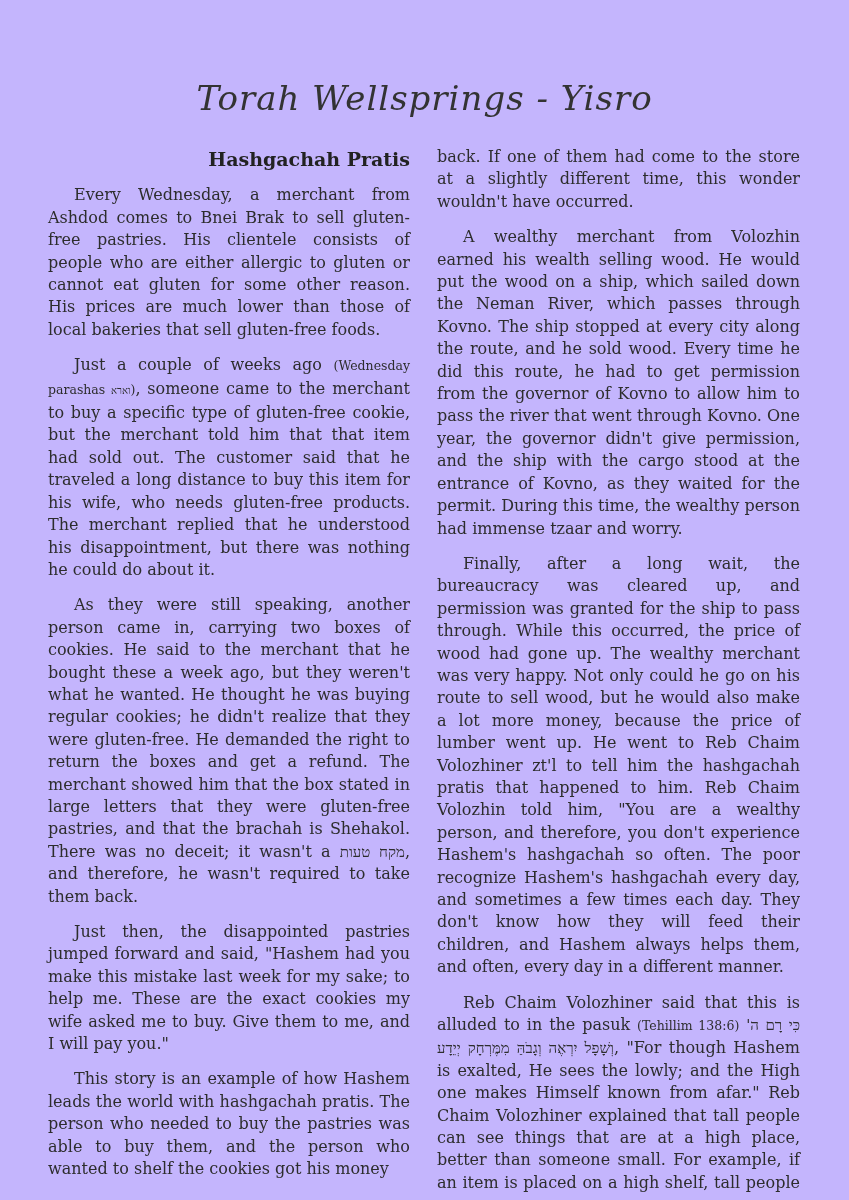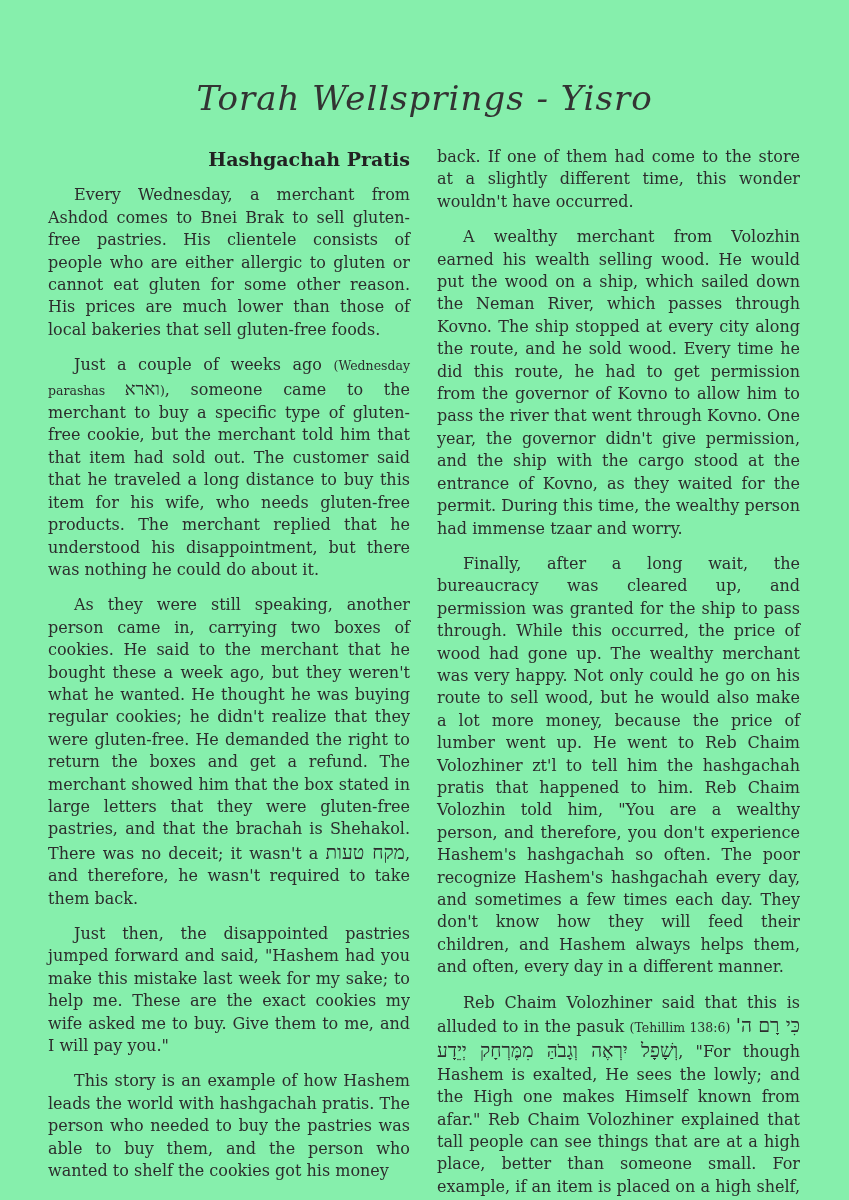--- a/index.html
+++ b/index.html
@@ -1,20 +1,20 @@
 <!DOCTYPE html>
 <html><head>
 <meta charset="utf-8">
 <style>
   html, body { margin: 0; padding: 0; background: #ffffff; }
   .page {
     position: relative;
     width: 849px;
     height: 1200px;
-    background: #86efac;
+    background: #c4b5fd;
     overflow: hidden;
     font-family: "DejaVu Serif", "Liberation Serif", serif;
     color: #2d2d2d;
   }
   .title {
     position: absolute;
     top: 78px;
     left: 0;
     width: 100%;
     margin: 0;
@@ -43,22 +43,22 @@
     margin: 2px 0 14px 0;
   }
   p.para {
     margin: 0 0 13px 0;
     text-indent: 26px;
   }
   p.para.no-indent { text-indent: 0; }
   .seg-normal { }
   .seg-italic { }
   .seg-small { font-size: 12.5px; }
-  .seg-hebrew { font-size: 19px; }
-  .seg-hebrew-small { font-size: 18px; }
+  .seg-hebrew { font-size: 15px; }
+  .seg-hebrew-small { font-size: 10px; }
 </style>
 </head>
 <body>
 
 <div class="page">
   <h1 class="title">Torah Wellsprings - Yisro</h1>
 
   <div class="col col-left">
     <h2 class="heading">Hashgachah Pratis</h2>
     <div>

